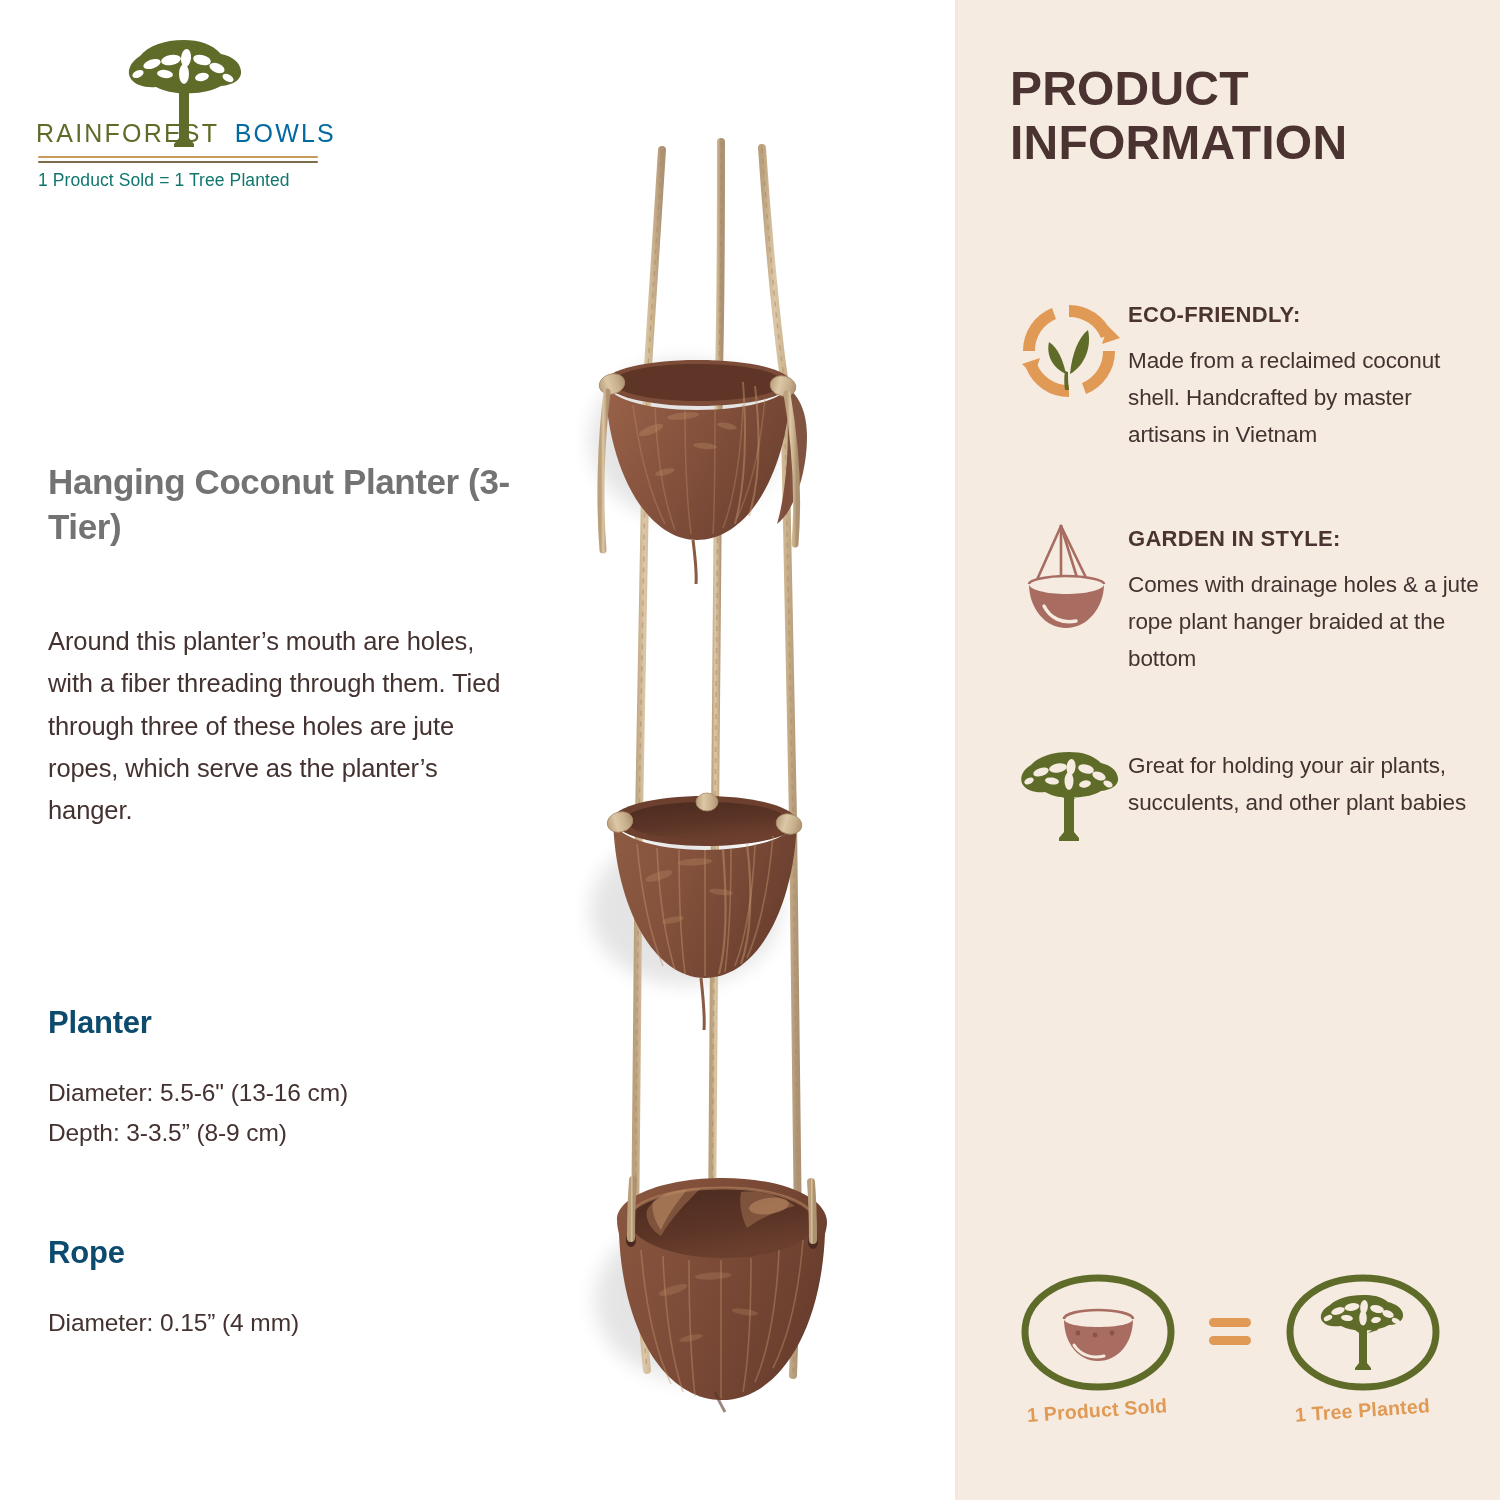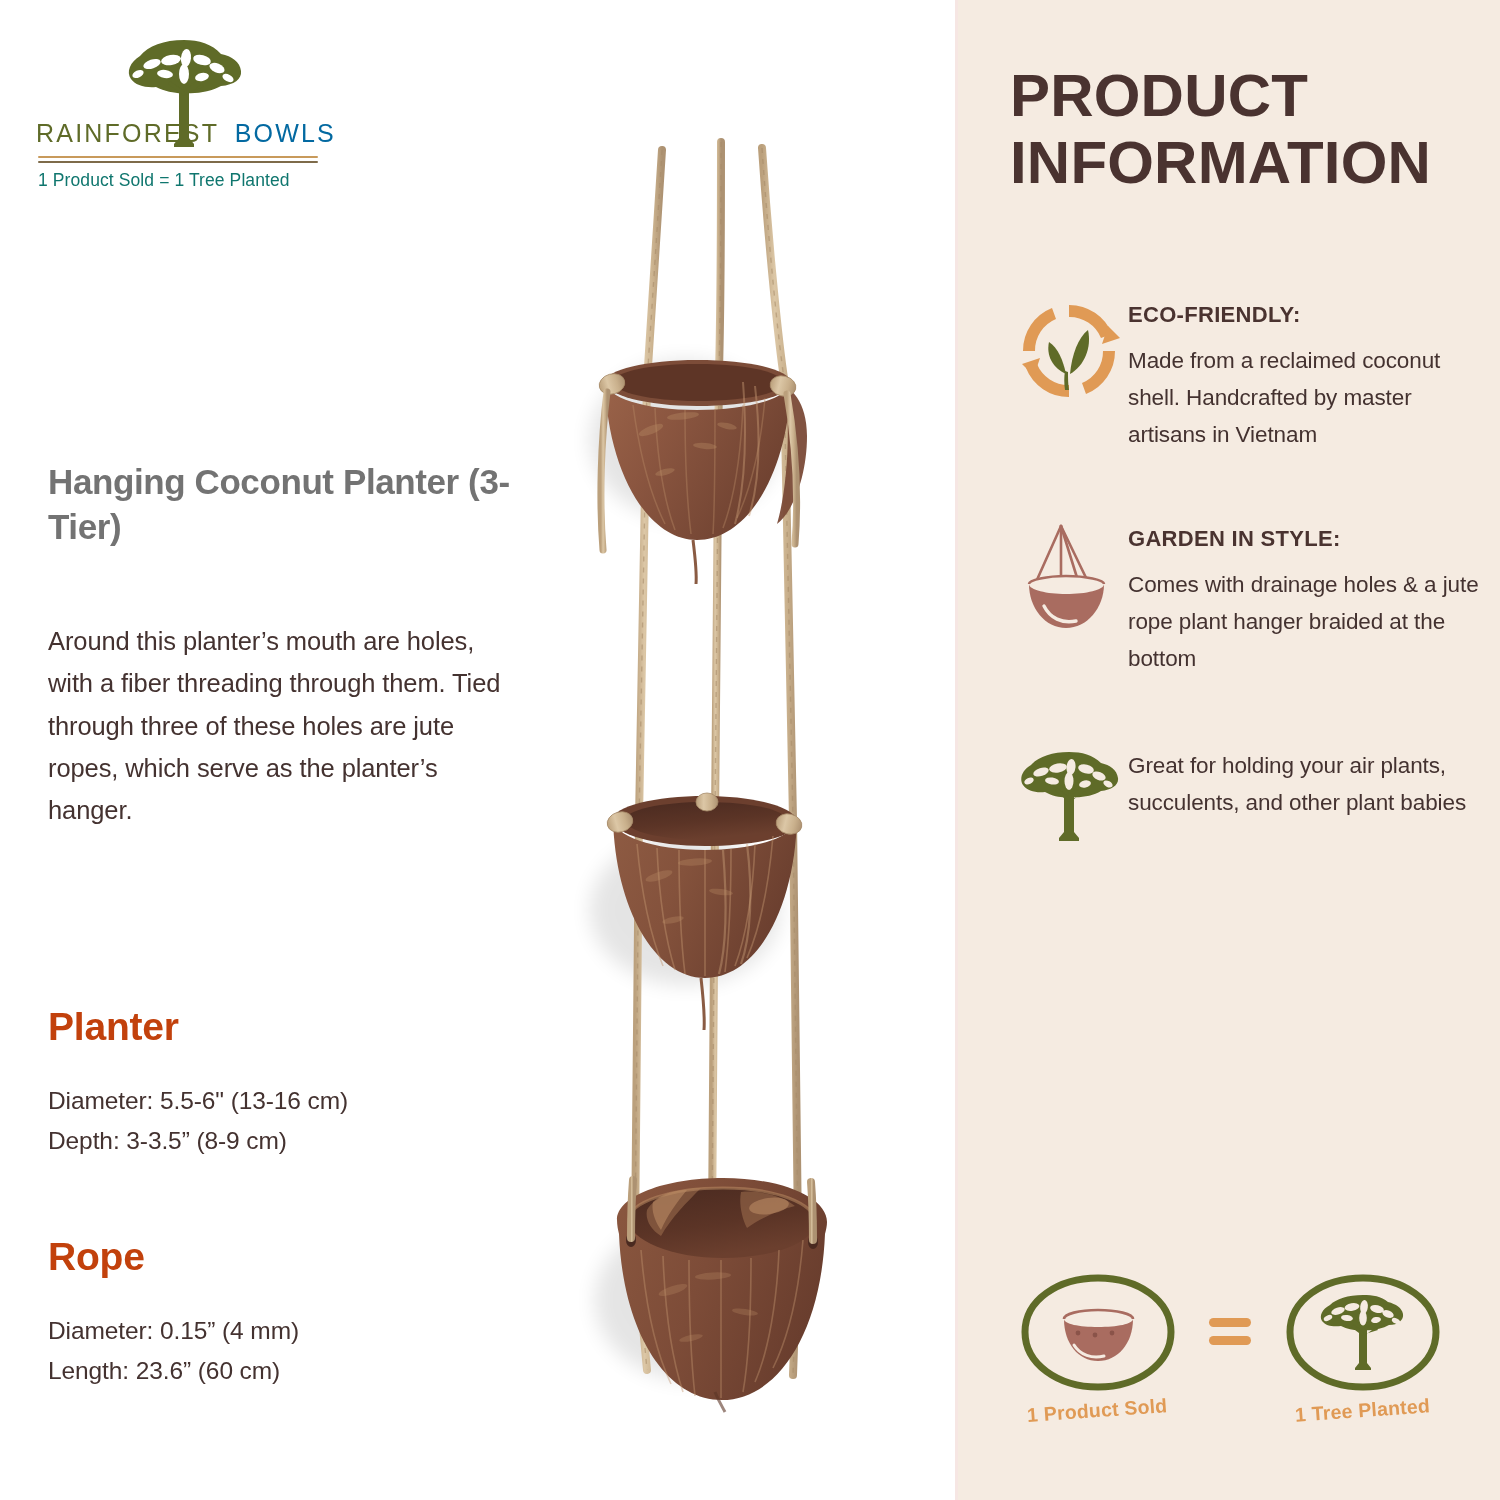--- a/index.html
+++ b/index.html
@@ -108,22 +108,22 @@
     line-height: 1.66;
     letter-spacing: -0.1px;
   }
 
   
   .spec-group { position: absolute; left: 48px; width: 430px; }
   .spec-group.planter { top: 1005px; }
   .spec-group.rope    { top: 1235px; }
 
   .spec-head {
-    color: #c2410c;
-    font-size: 39px;
+    color: #0c4a6e;
+    font-size: 31px;
     font-weight: bold;
     letter-spacing: -0.2px;
     margin-bottom: 32px;
   }
   .spec-line {
     color: #443230;
     font-size: 24.5px;
     line-height: 1.62;
     letter-spacing: -0.1px;
   }
@@ -152,21 +152,21 @@
     width: 3px; height: 1500px;
     background: #F6E6E3;
   }
 
   .panel-title {
     position: absolute;
     left: 55px;
     top: 62px;
     width: 470px;
     color: #4A3330;
-    font-size: 60px;
+    font-size: 48px;
     font-weight: bold;
     line-height: 1.12;
     letter-spacing: 0.2px;
   }
 
   .features {
     position: absolute;
     left: 55px;
     top: 296px;
     width: 470px;
@@ -296,21 +296,20 @@
 
     <div class="spec-group planter">
       <div class="spec-head">Planter</div>
       <div class="spec-line">Diameter: 5.5-6" (13-16 cm)</div>
       <div class="spec-line">Depth: 3-3.5” (8-9 cm)</div>
     </div>
 
     <div class="spec-group rope">
       <div class="spec-head">Rope</div>
       <div class="spec-line">Diameter: 0.15” (4 mm)</div>
-      <div class="spec-line">Length: 23.6” (60 cm)</div>
     </div>
 
     <div class="photo-area">
       <svg class="photo-svg" viewBox="0 0 380 1320" preserveAspectRatio="xMidYMid meet">
         <defs>
           <linearGradient id="shellTop" x1="0" y1="0" x2="1" y2="0.5">
             <stop offset="0%" stop-color="#9A6349"></stop>
             <stop offset="38%" stop-color="#8B5640"></stop>
             <stop offset="75%" stop-color="#7A4A37"></stop>
             <stop offset="100%" stop-color="#6E4130"></stop>

